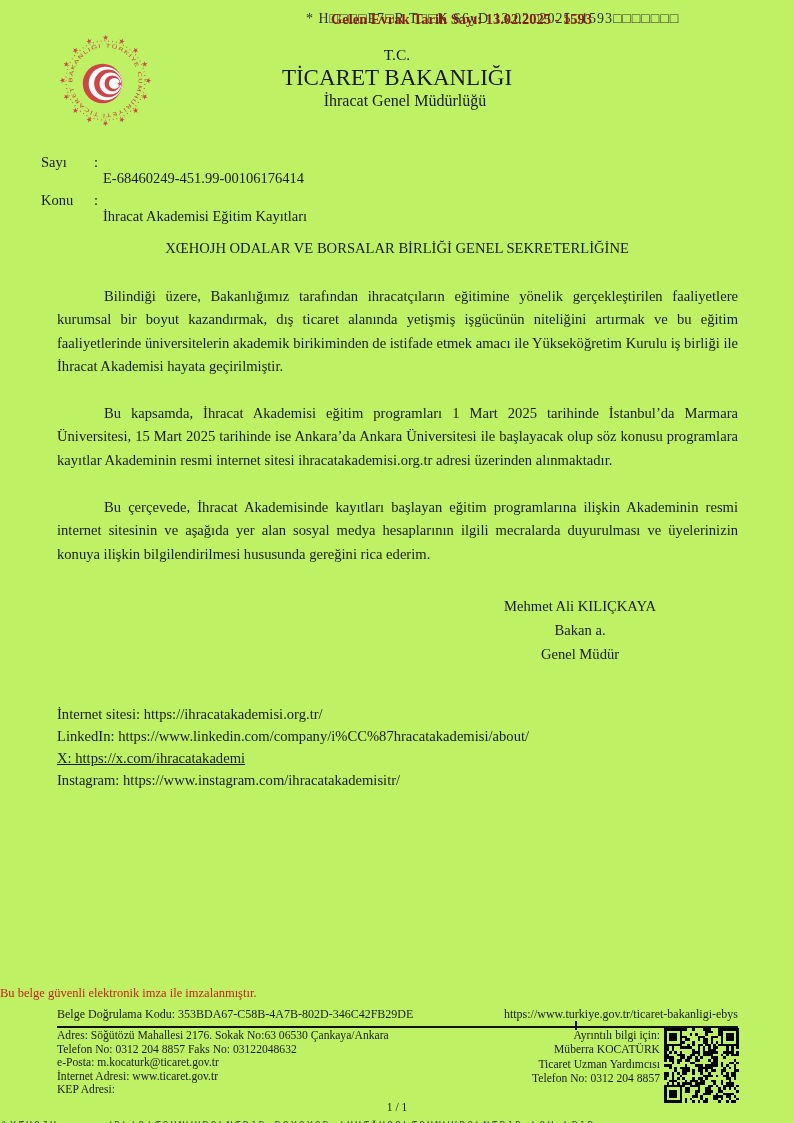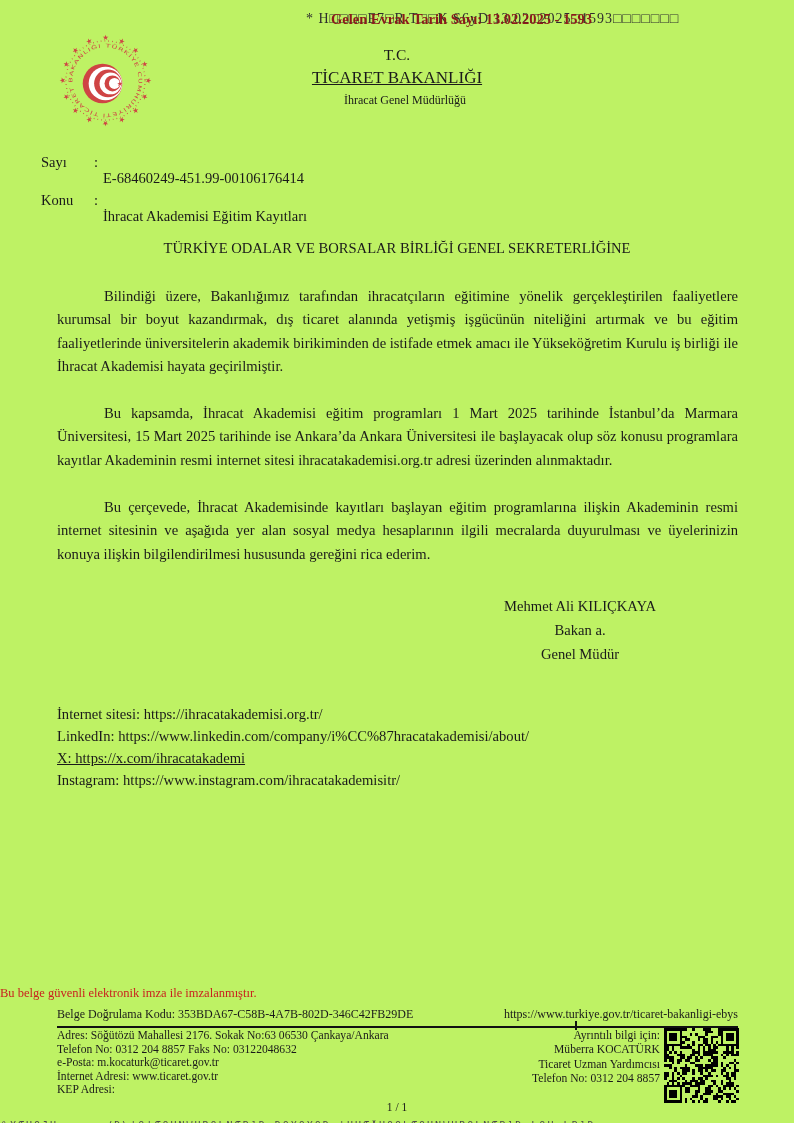--- a/index.html
+++ b/index.html
@@ -15,22 +15,22 @@
   }
   .stamp-red{
     position:absolute;left:331px;top:11px;font-size:14.5px;font-weight:bold;
     color:#8b1a1a;white-space:nowrap;z-index:2;
   }
   
   .seal{position:absolute;left:56px;top:31px;width:99px;height:99px;}
   
   .letterhead{position:absolute;left:0;top:43px;width:100%;text-align:center;line-height:23px;}
   .lh1{font-size:15.5px;}
-  .lh2{font-size:17px;text-decoration:underline;}
-  .lh3{font-size:12px;padding-left:16px;}
+  .lh2{font-size:23px;}
+  .lh3{font-size:16px;padding-left:16px;}
   
   .meta{position:absolute;left:41px;top:152px;font-size:14.5px;line-height:21.5px;}
   .meta-row{display:flex;}
   .meta-label{width:48px;}
   .meta-colon{width:14px;text-align:center;}
   .meta-value{white-space:nowrap;margin-top:16px;}
   
   .recipient{position:absolute;left:0;top:240px;width:100%;text-align:center;font-size:14.6px;}
   
   .bodytext{position:absolute;left:57px;top:285px;width:681px;font-size:14.6px;line-height:23.3px;text-align:justify;}
@@ -116,21 +116,21 @@
       <span class="meta-colon">:</span>
       <span class="meta-value">E-68460249-451.99-00106176414</span>
     </div>
     <div class="meta-row">
       <span class="meta-label">Konu</span>
       <span class="meta-colon">:</span>
       <span class="meta-value">İhracat Akademisi Eğitim Kayıtları</span>
     </div>
   </div>
 
-  <div class="recipient">TÜRKİYE ODALAR VE BORSALAR BİRLİĞİ GENEL SEKRETERLİĞİNE</div>
+  <div class="recipient">XŒHOJH ODALAR VE BORSALAR BİRLİĞİ GENEL SEKRETERLİĞİNE</div>
 
   <div class="bodytext">
     <p>Bilindiği üzere, Bakanlığımız tarafından ihracatçıların eğitimine yönelik gerçekleştirilen faaliyetlere kurumsal bir boyut kazandırmak, dış ticaret alanında yetişmiş işgücünün niteliğini artırmak ve bu eğitim faaliyetlerinde üniversitelerin akademik birikiminden de istifade etmek amacı ile Yükseköğretim Kurulu iş birliği ile İhracat Akademisi hayata geçirilmiştir.</p>
     <p>Bu kapsamda, İhracat Akademisi eğitim programları 1 Mart 2025 tarihinde İstanbul’da Marmara Üniversitesi, 15 Mart 2025 tarihinde ise Ankara’da Ankara Üniversitesi ile başlayacak olup söz konusu programlara kayıtlar Akademinin resmi internet sitesi ihracatakademisi.org.tr adresi üzerinden alınmaktadır.</p>
     <p>Bu çerçevede, İhracat Akademisinde kayıtları başlayan eğitim programlarına ilişkin Akademinin resmi internet sitesinin ve aşağıda yer alan sosyal medya hesaplarının ilgili mecralarda duyurulması ve üyelerinizin konuya ilişkin bilgilendirilmesi hususunda gereğini rica ederim.</p>
   </div>
 
   <div class="signature">
     <div>Mehmet Ali KILIÇKAYA</div>
     <div>Bakan a.</div>

